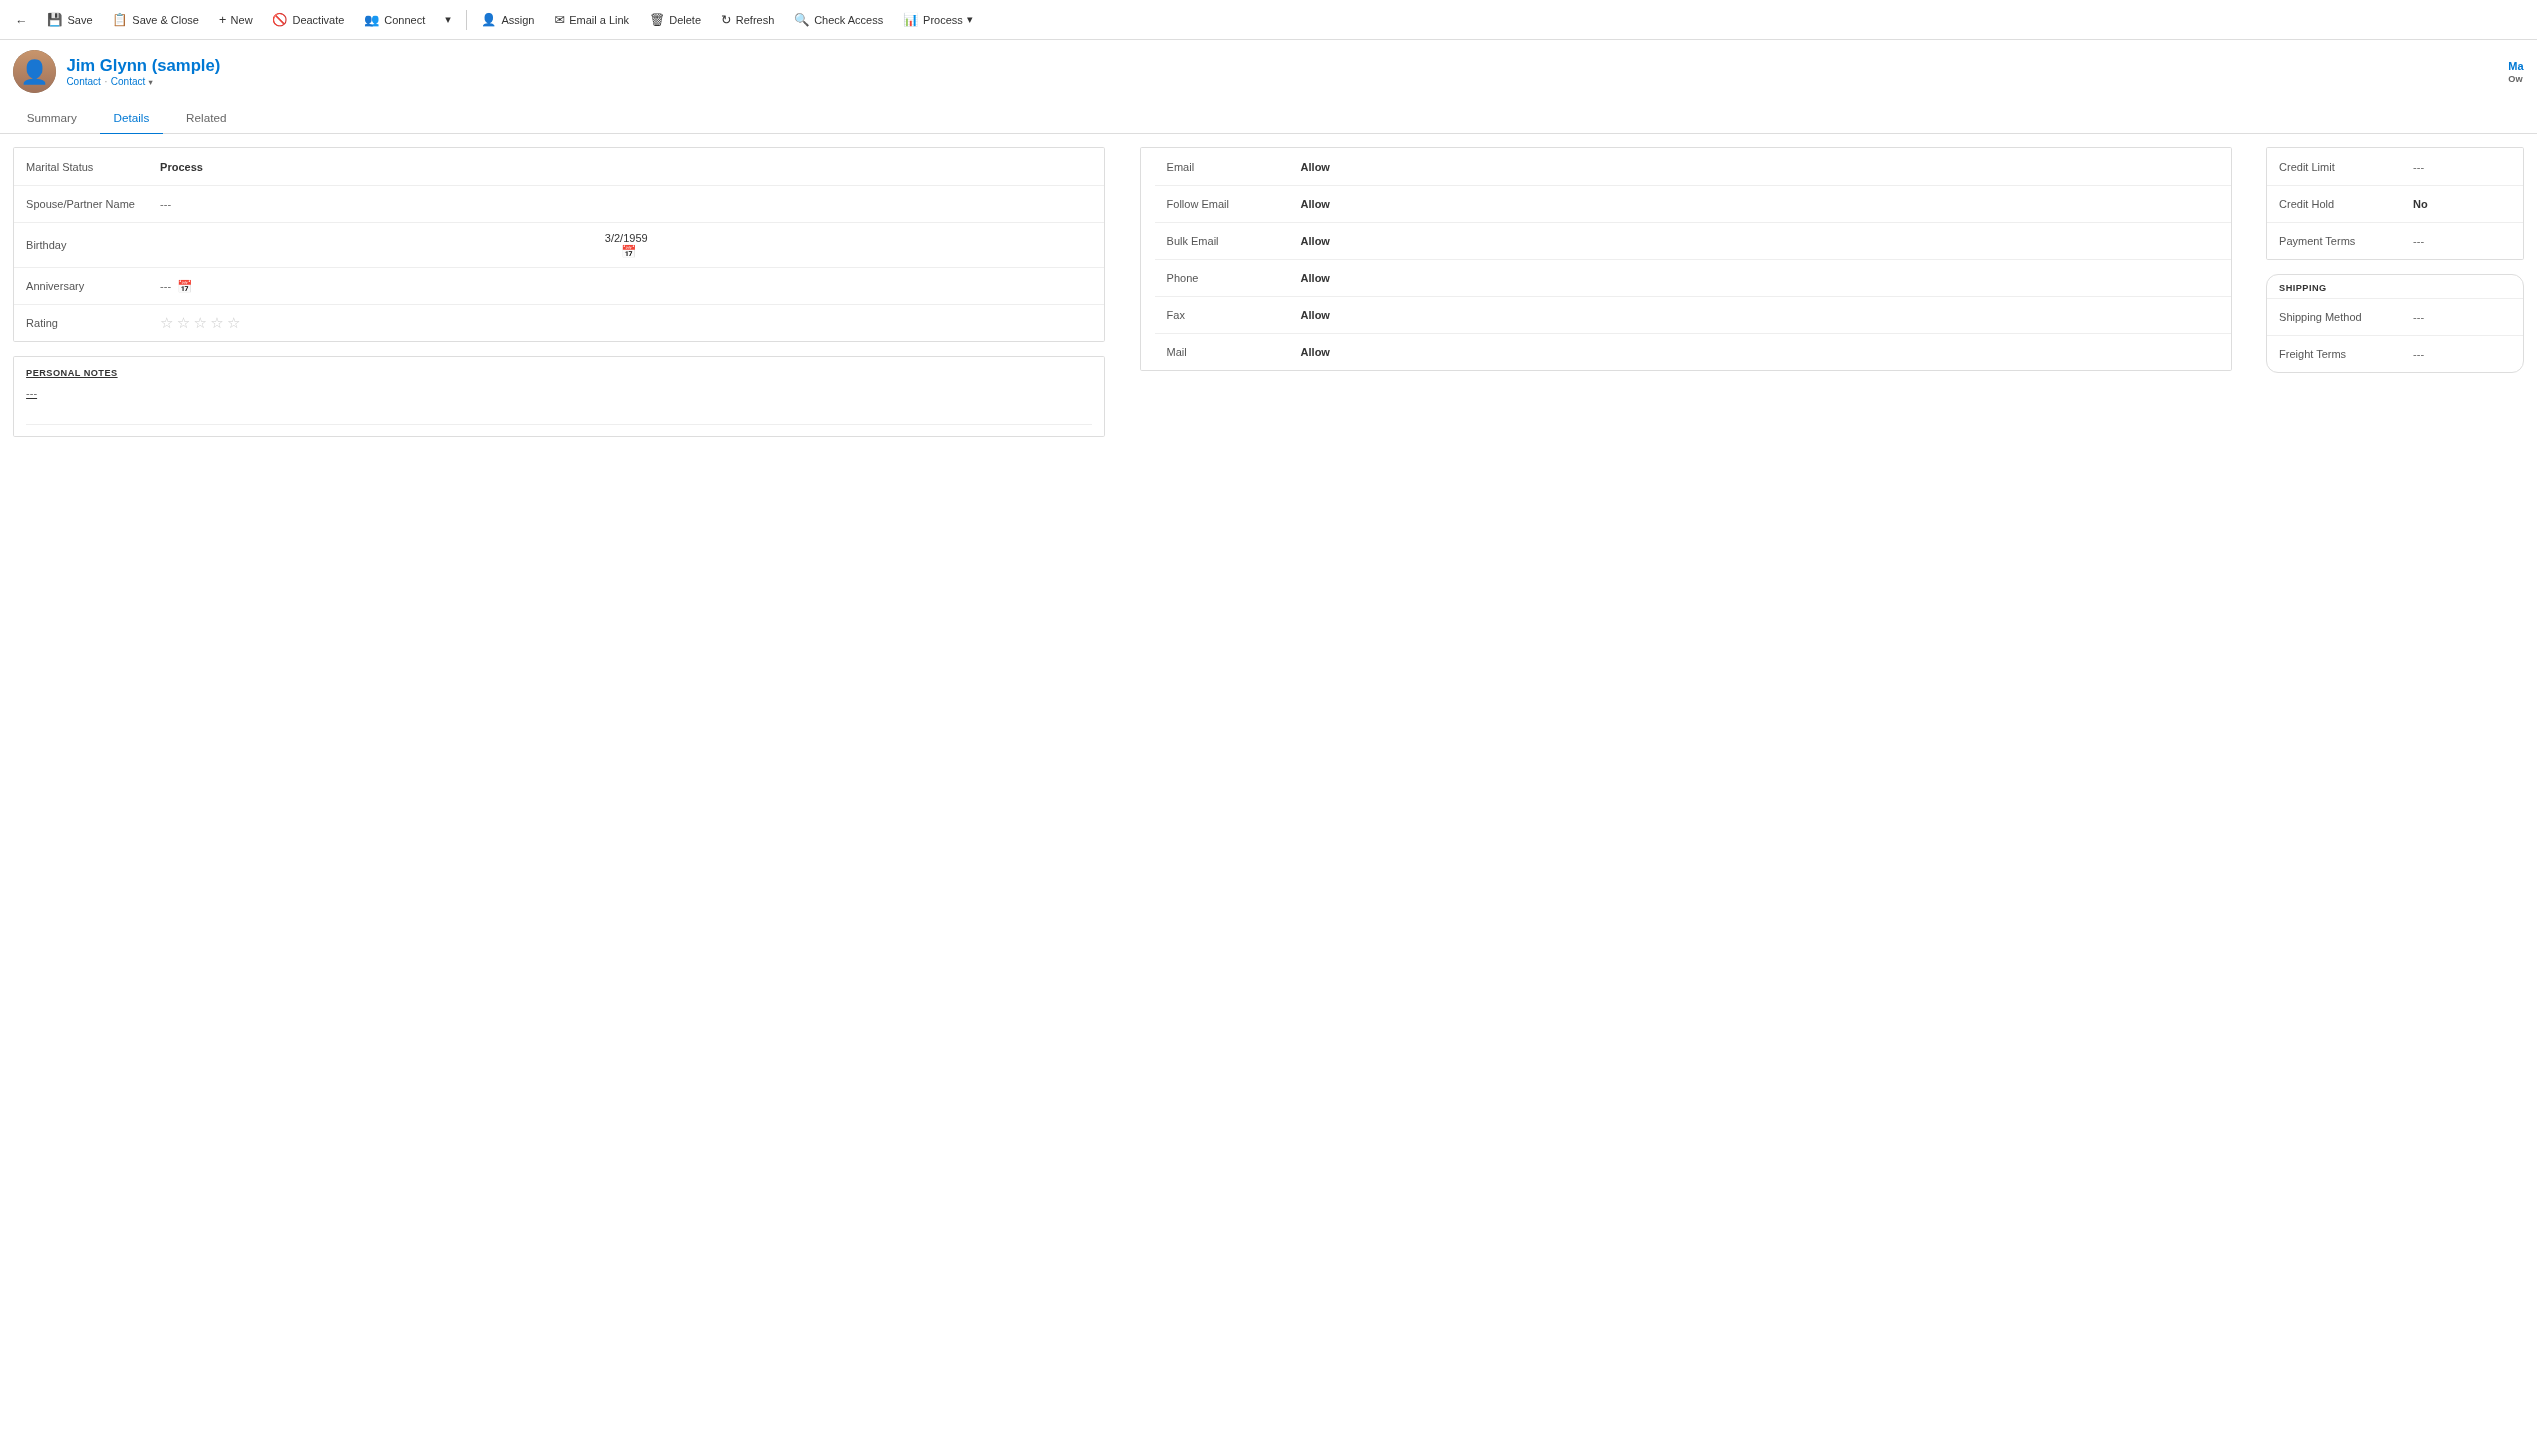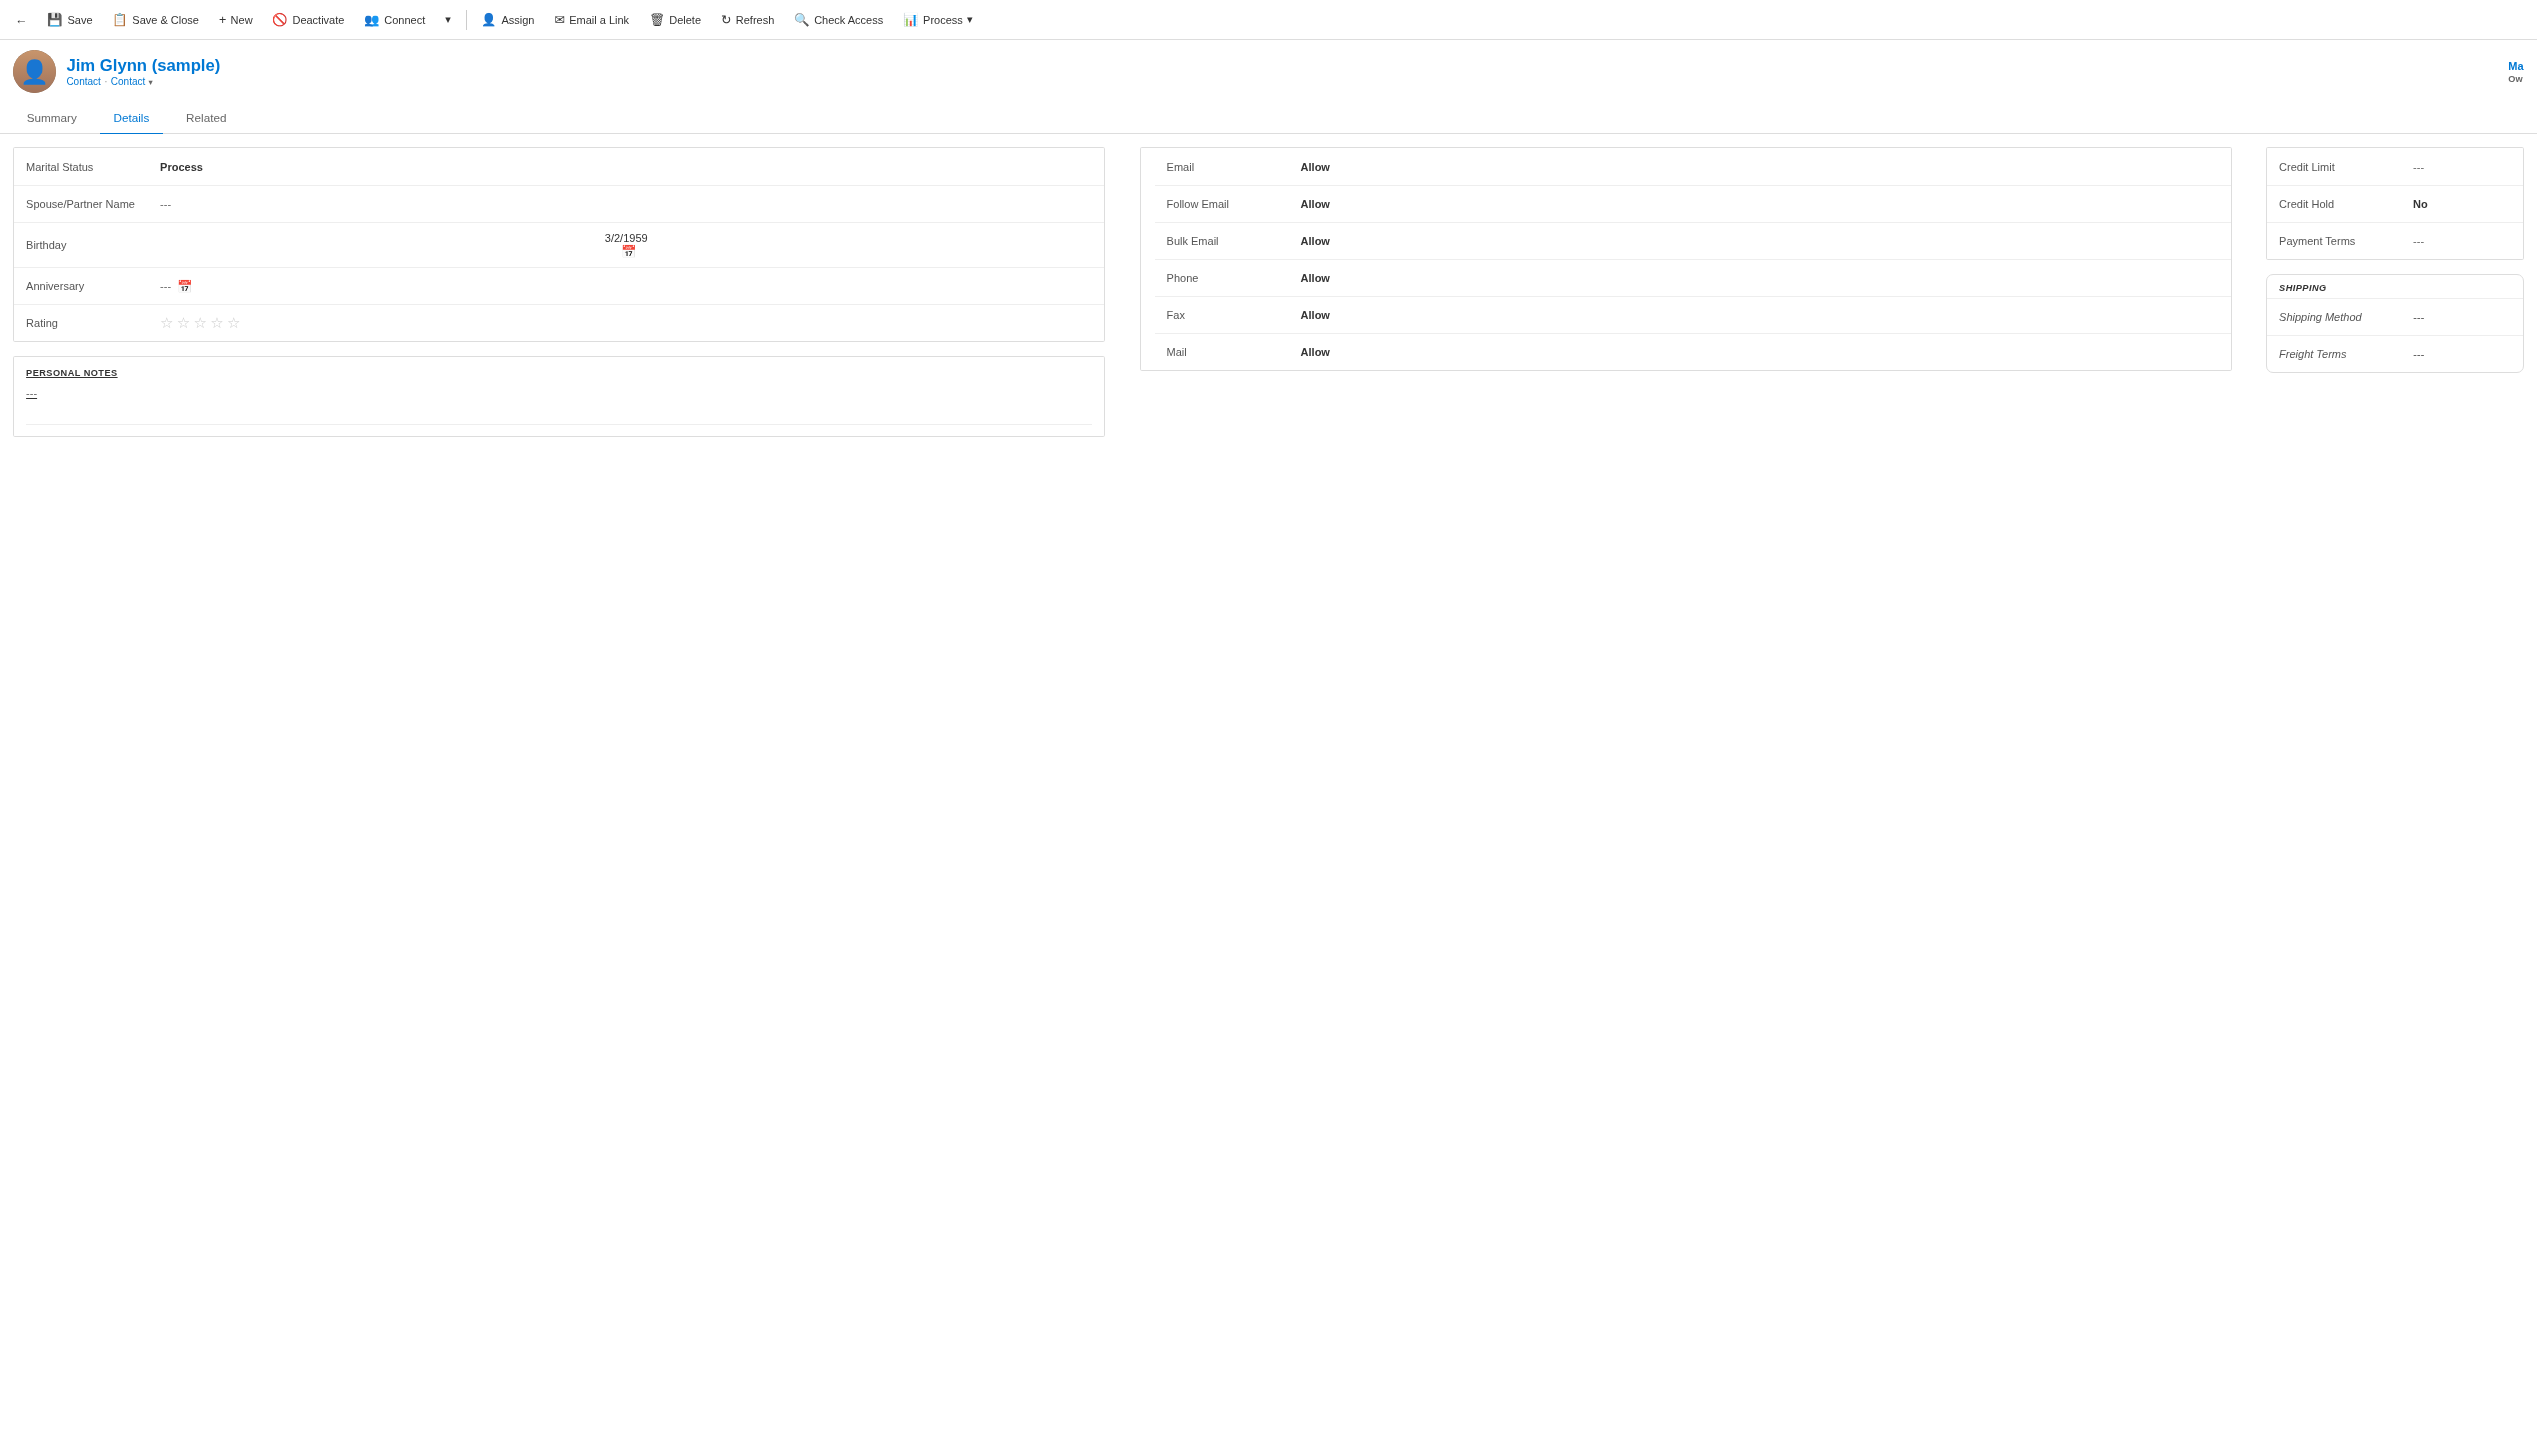--- a/index.html
+++ b/index.html
@@ -189,23 +189,22 @@
     .contact-section {
       border: 0.8px solid #ddd;
       border-radius: 1.7px;
       margin-bottom: 3px;
       padding-left: 14px;
     }
 
     
     .shipping-section {
       border: 0.8px solid #ddd;
-      border-radius: 7px;
+      border-radius: 12px;
       margin-bottom: 13.4px;
-      font-style: italic;
     }
 
     .personal-notes-section {
       border: 0.8px solid #ddd;
       border-radius: 1.7px;
       padding: 11.7px;
       text-decoration: underline;
     }
     .personal-notes-title {
       font-size: 9.2px;

